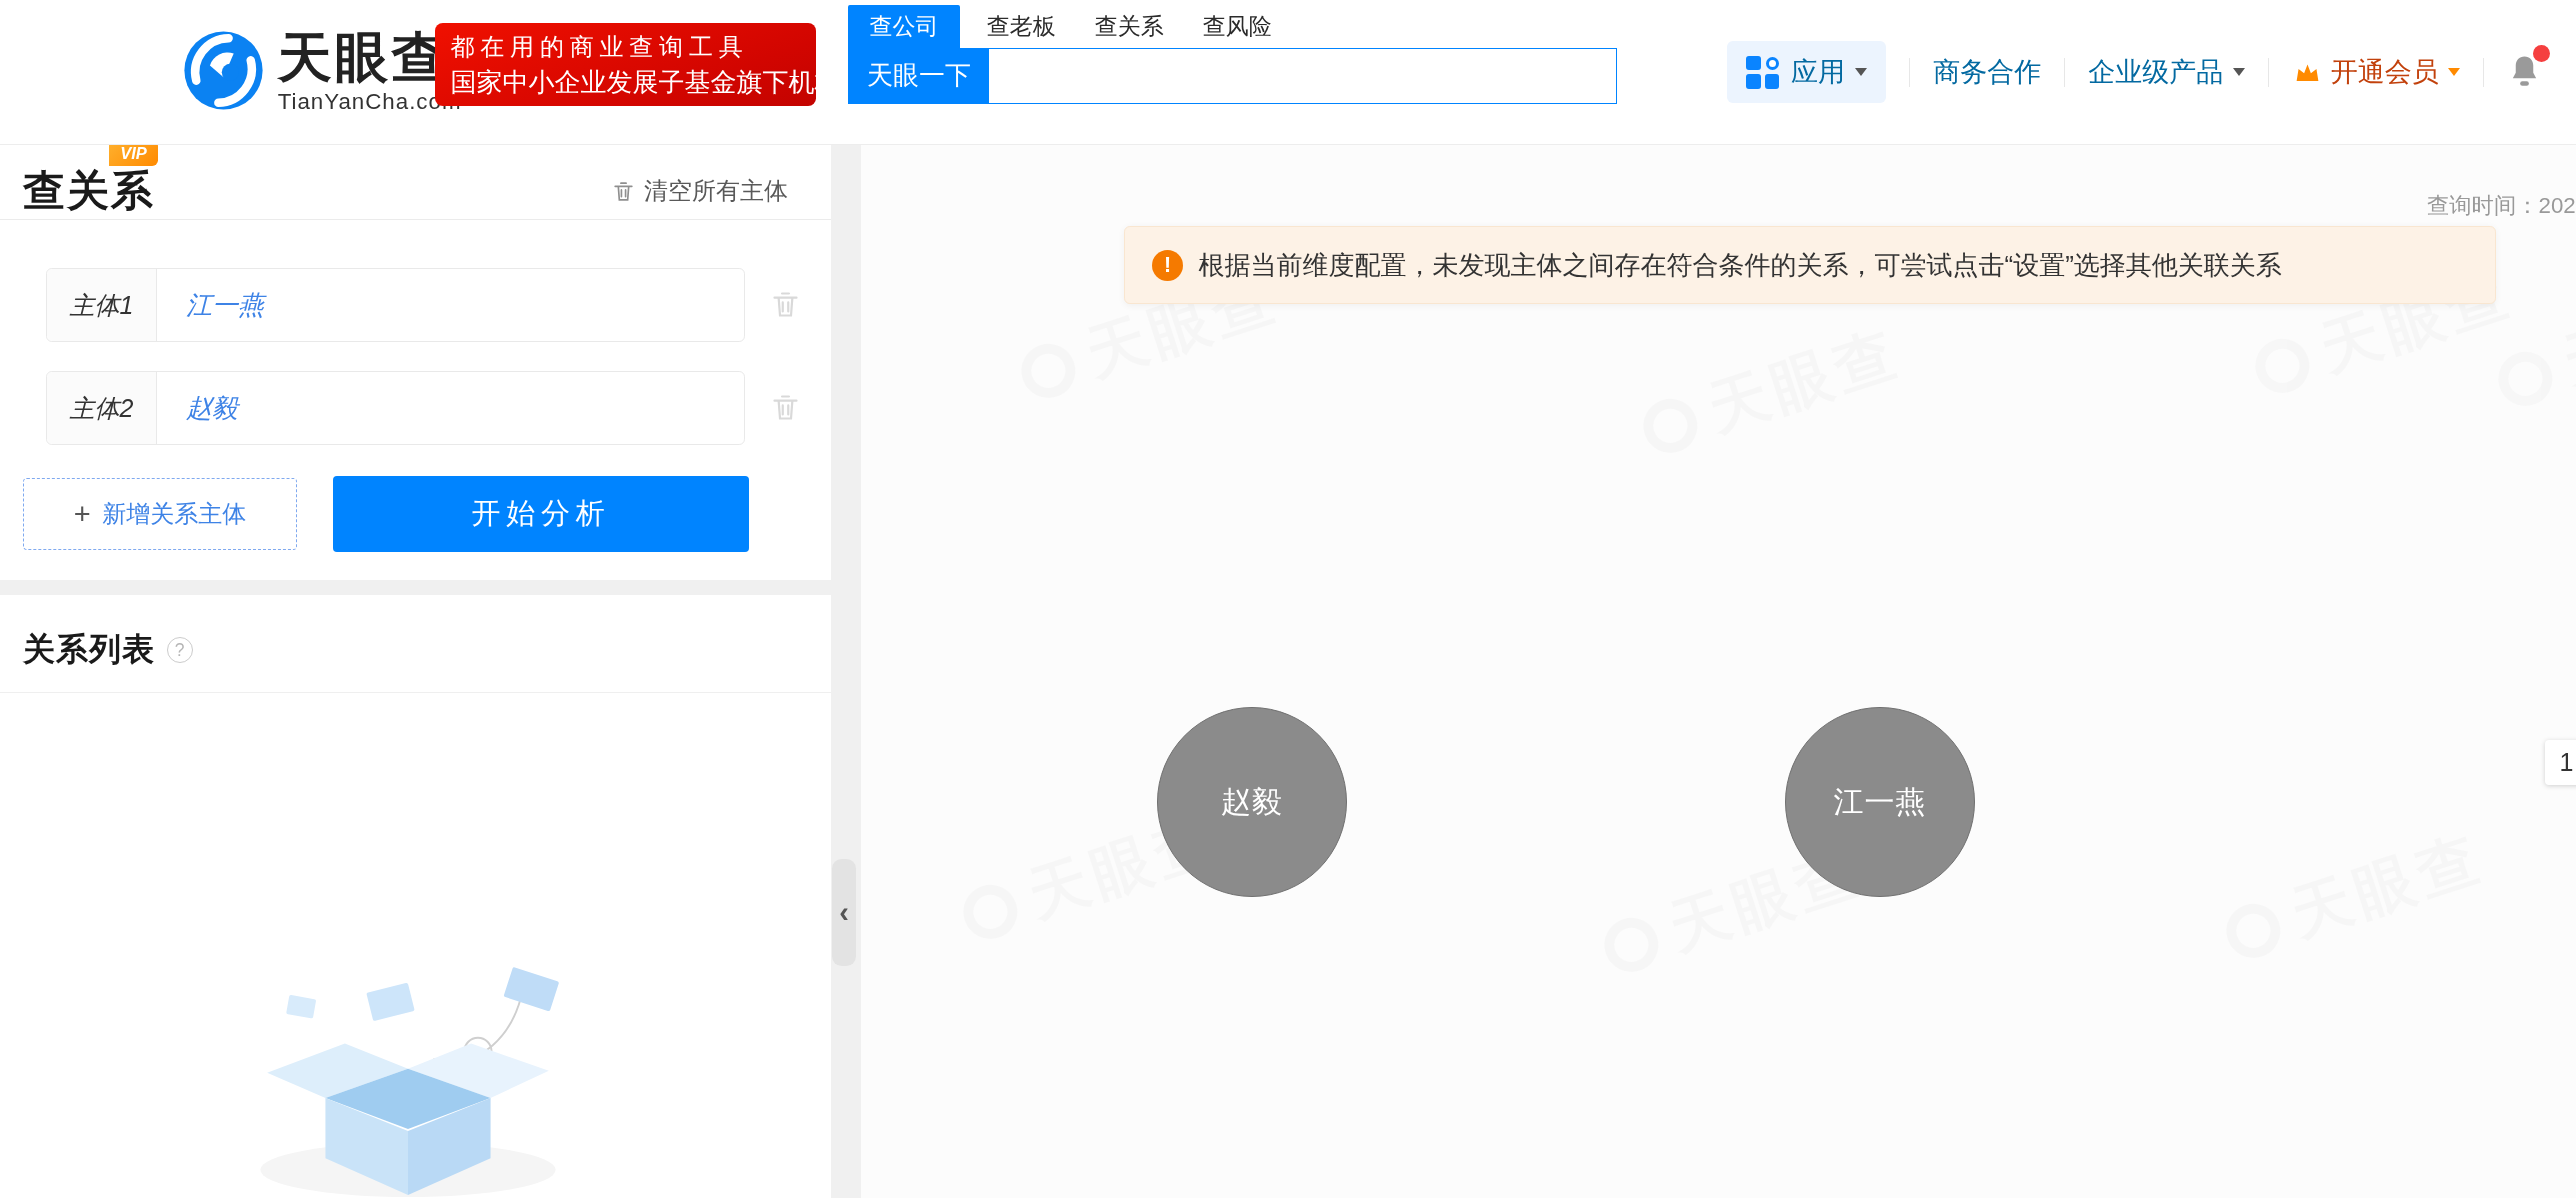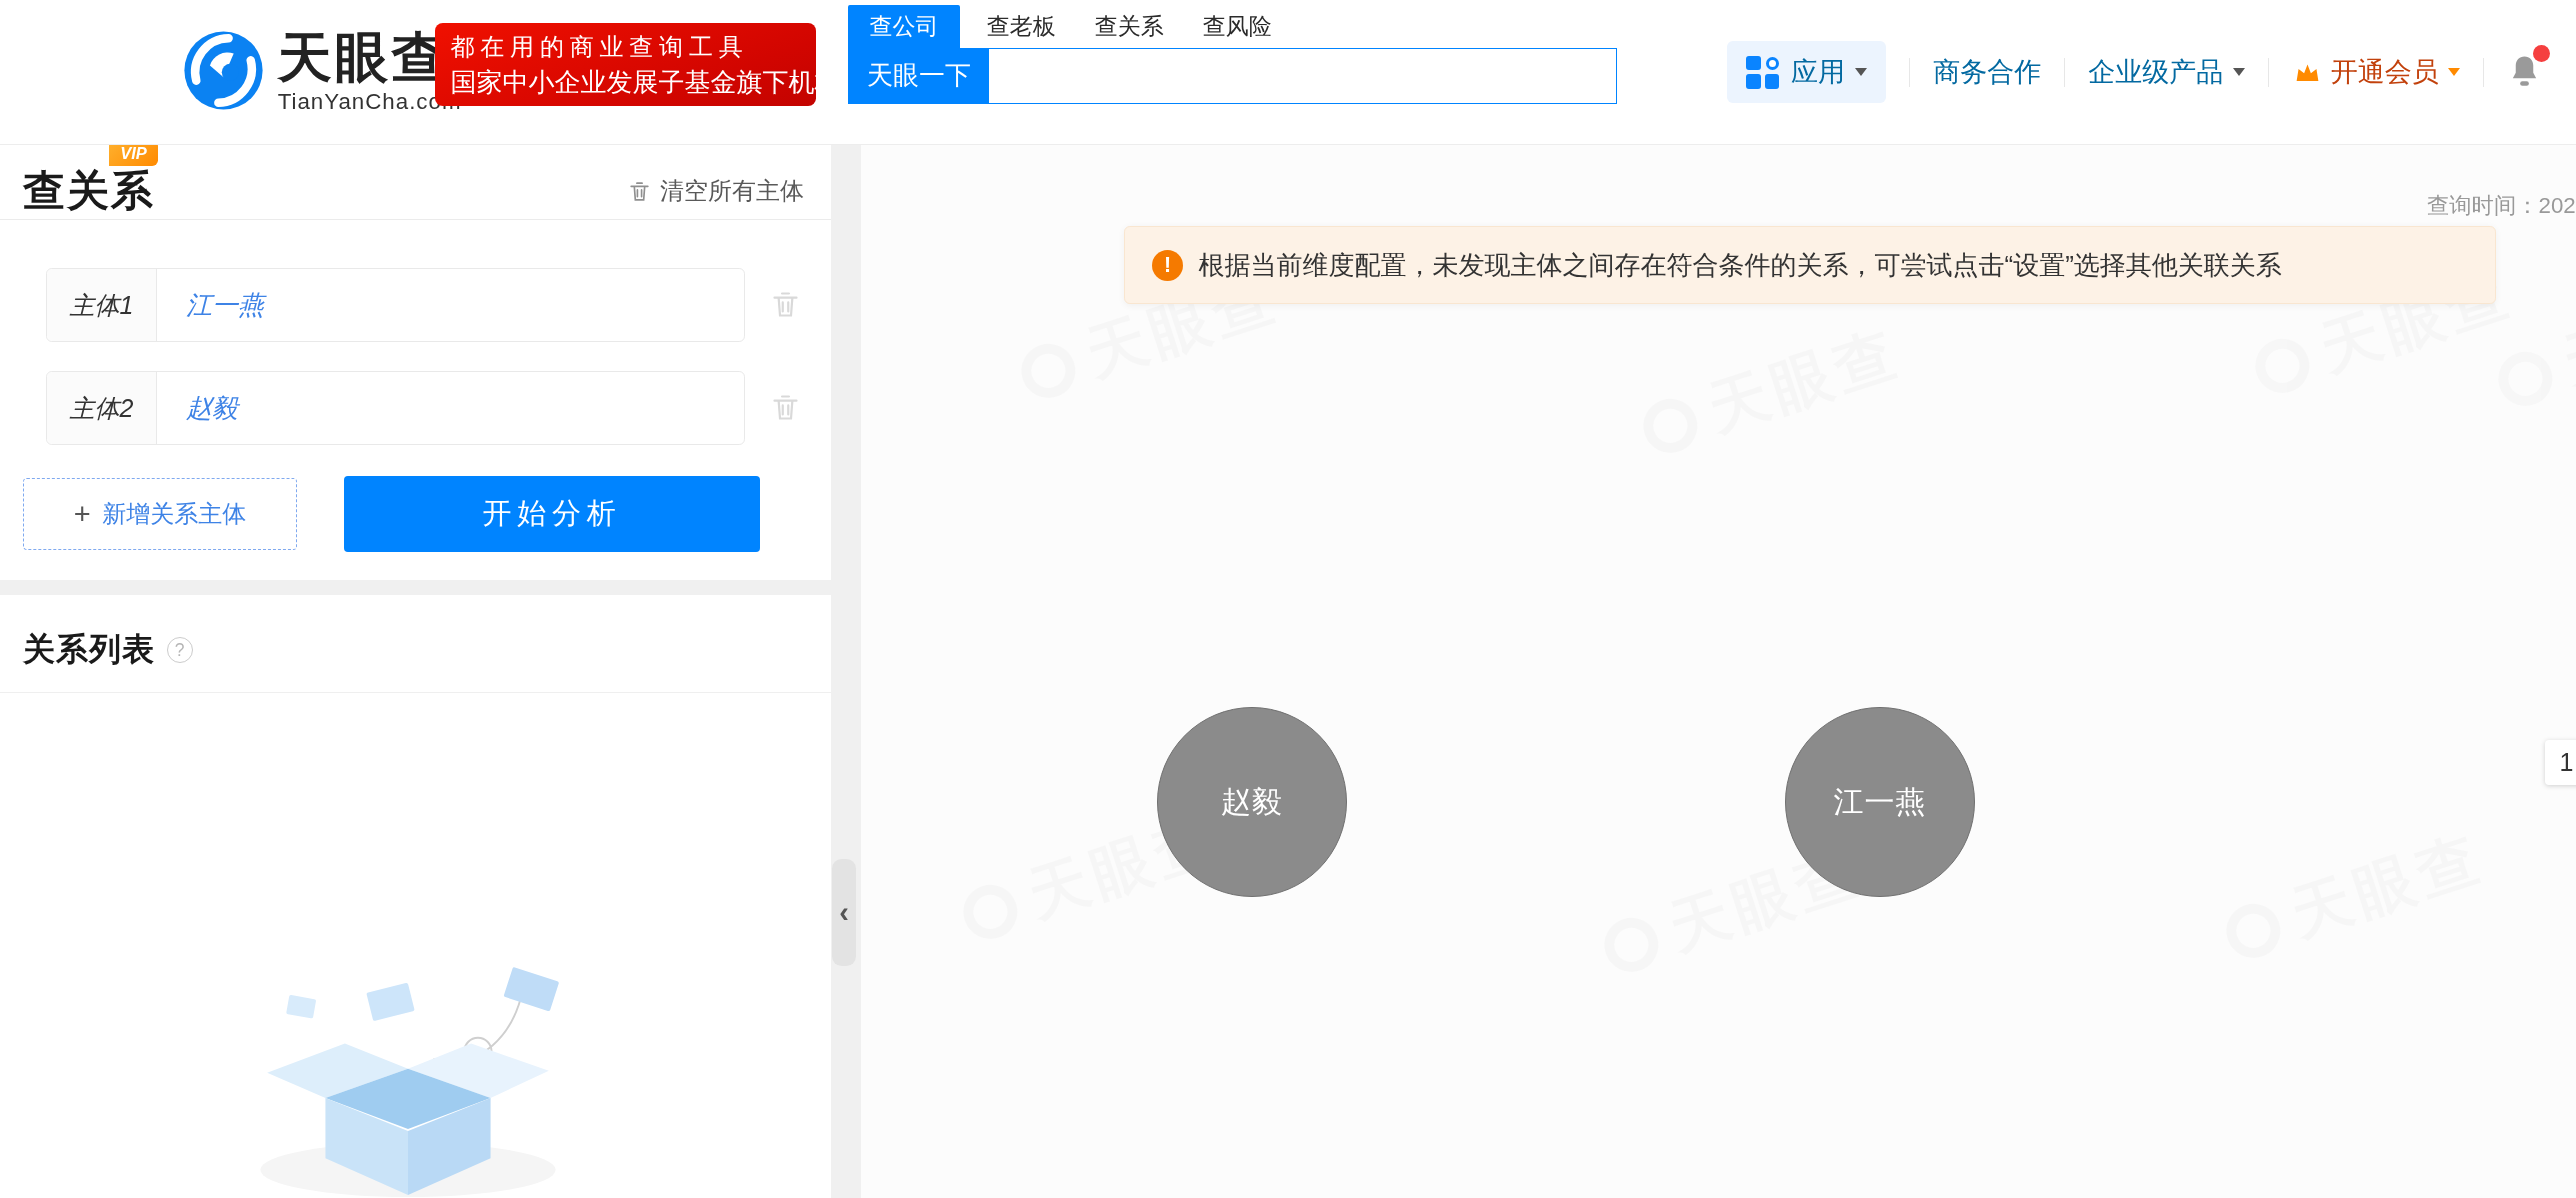--- a/index.html
+++ b/index.html
@@ -45,38 +45,38 @@
   .crown-icon{width:31px;height:29px;margin-right:7.8px;}
   .bell-wrap{position:relative;width:35px;height:39px;cursor:pointer;}
   .bell-dot{position:absolute;right:-7.8px;top:-7.8px;width:17.5px;height:17.5px;border-radius:50%;background:#f53f3f;}
 
   
   .sidebar{position:absolute;left:0;top:144px;width:831px;height:1055px;background:#fff;}
   .sb-title{position:absolute;left:23px;top:19.4px;font-size:42px;font-weight:700;color:#1a1a1a;letter-spacing:1.9px;}
   .vip-badge{position:absolute;left:109px;top:-3.9px;width:49px;height:26px;border-radius:5.8px 5.8px 5.8px 0;
              background:linear-gradient(135deg,#ffb12e,#ff8a00);color:#fff;font-size:16.5px;font-style:italic;font-weight:700;
              display:flex;align-items:center;justify-content:center;}
-  .clear-all{position:absolute;right:27px;top:31px;display:flex;align-items:center;color:#595959;font-size:24px;cursor:pointer;}
+  .clear-all{position:absolute;right:43px;top:31px;display:flex;align-items:center;color:#595959;font-size:24px;cursor:pointer;}
   .clear-all svg{margin-right:7.8px;}
   .sb-divider1{position:absolute;left:0;top:75px;width:831px;height:1px;background:#ebebeb;}
 
   .subject-row{position:absolute;left:46px;width:699px;height:74px;border:1px solid #e9e9e9;border-radius:5.8px;background:#fff;display:flex;box-sizing:border-box;font-style:italic;}
   .subject-row.r1{top:124px;}
   .subject-row.r2{top:227px;}
   .subject-label{width:109px;background:#fbfbfb;border-right:1px solid #e9e9e9;display:flex;align-items:center;justify-content:center;
                  font-size:25px;color:#333;border-radius:5.8px 0 0 5.8px;}
   .subject-value{flex:1;display:flex;align-items:center;padding-left:29px;font-size:26px;color:#3e83e6;cursor:pointer;}
   .row-trash{position:absolute;left:769px;width:33px;height:33px;color:#d9d9d9;cursor:pointer;}
   .row-trash.t1{top:144px;}
   .row-trash.t2{top:247px;}
 
   .add-btn{position:absolute;left:23px;top:334px;width:274px;height:72px;border:1.9px dashed #7fa9ef;border-radius:3.9px;background:#fff;
            display:flex;align-items:center;justify-content:center;color:#3e83e6;font-size:24px;cursor:pointer;box-sizing:border-box;}
   .add-btn .plus{font-size:29px;margin-right:11.7px;font-weight:400;color:#555;}
-  .analyze-btn{position:absolute;left:344px;top:332px;width:416px;height:76px;background:#0084ff;border:none;border-radius:3.9px;
+  .analyze-btn{position:absolute;left:333px;top:332px;width:416px;height:76px;background:#0084ff;border:none;border-radius:3.9px;
                color:#fff;font-size:29px;letter-spacing:5.8px;cursor:pointer;font-family:inherit;}
   .sb-band{position:absolute;left:0;top:436px;width:831px;height:14.6px;background:#f0f0f0;}
   .list-header{position:absolute;left:23px;top:484px;display:flex;align-items:center;}
   .list-title{font-size:32px;font-weight:700;color:#1a1a1a;letter-spacing:1px;}
   .q-icon{width:26px;height:26px;border:1.9px solid #cccccc;border-radius:50%;color:#b5b5b5;font-size:17.5px;display:flex;align-items:center;justify-content:center;margin-left:11.7px;box-sizing:border-box;cursor:pointer;}
   .sb-divider2{position:absolute;left:0;top:548px;width:831px;height:1px;background:#efefef;}
   .empty-illu{position:absolute;left:233px;top:818px;}
 
   
   .gutter{position:absolute;left:831px;top:144px;width:29px;height:1055px;background:#f0f0f0;}

